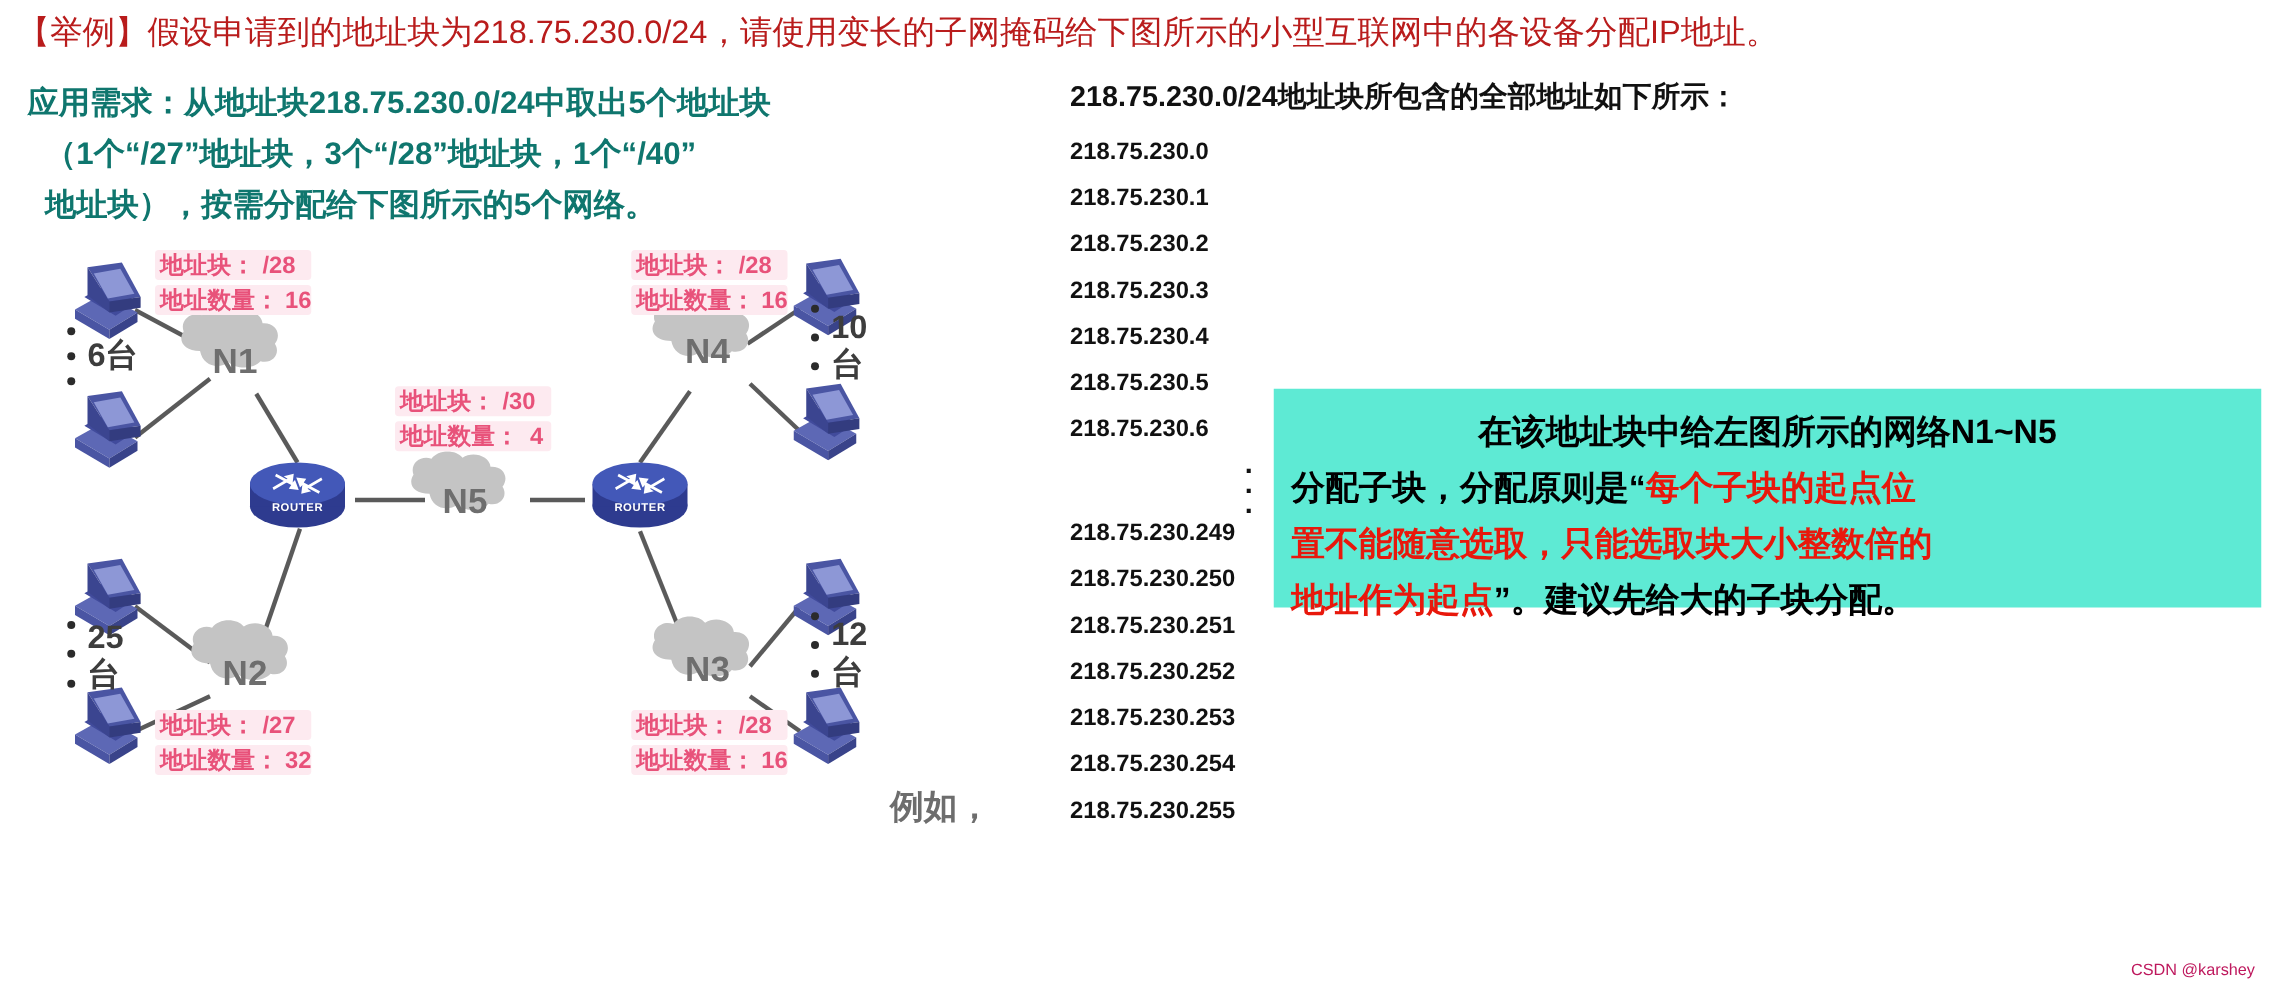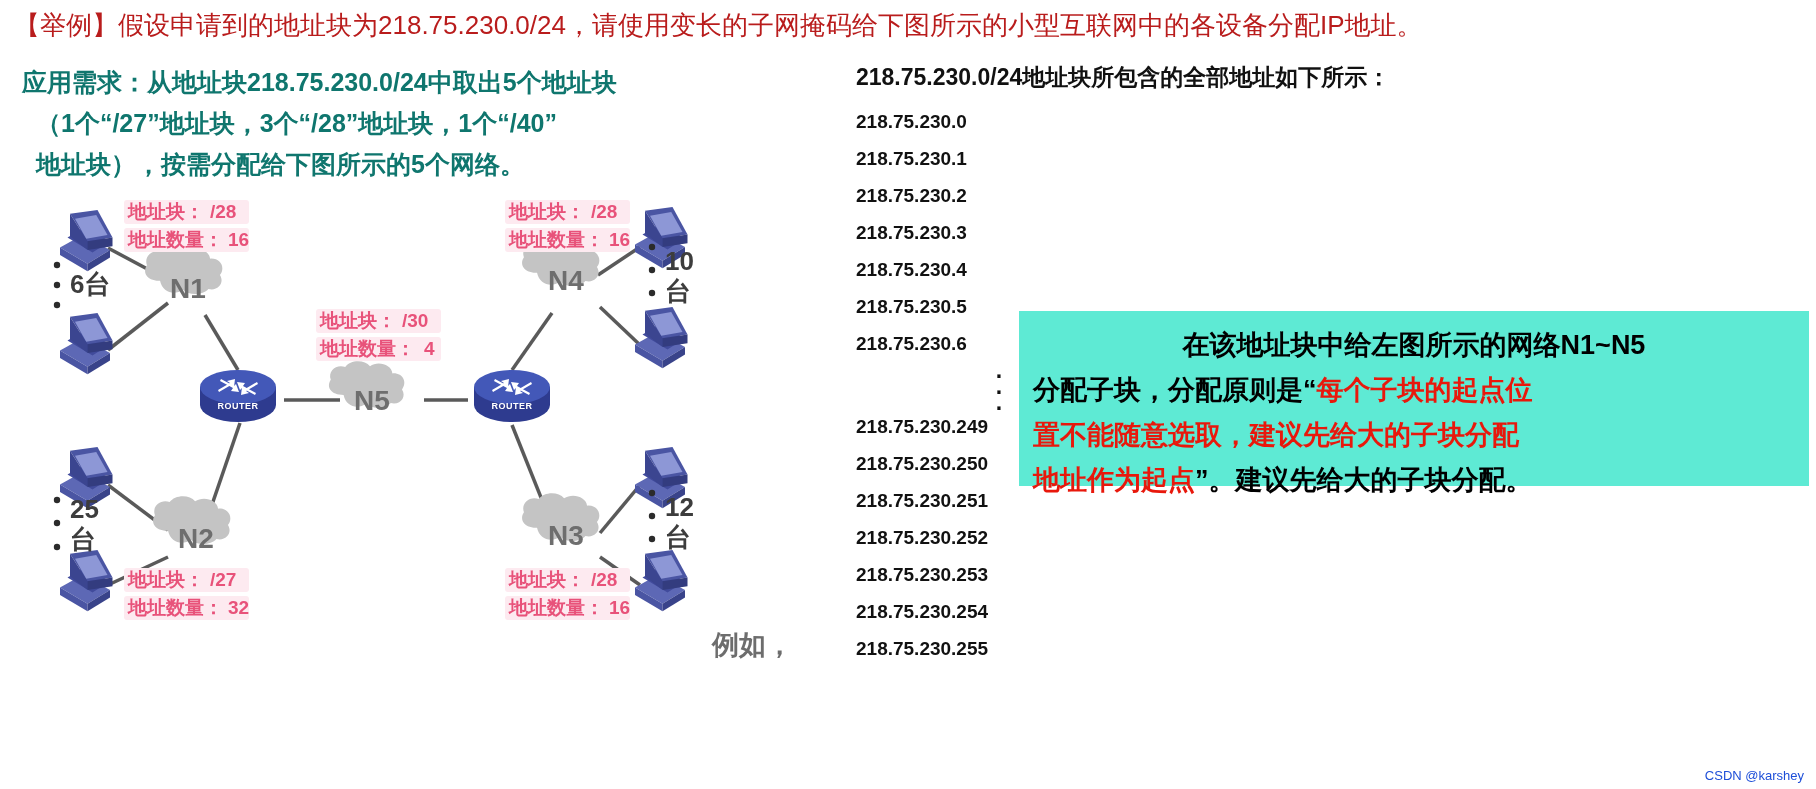--- a/index.html
+++ b/index.html
@@ -66,21 +66,21 @@
 
   
   #example {
     position:absolute; left:712px; top:627px;
     font-size:27px; font-weight:bold; color:#6d6d6d;
   }
 
   
   #watermark {
     position:absolute; right:12px; bottom:6px;
-    font-size:13px; color:#1d4ed8;
+    font-size:13px; color:#be185d;
   }
 
   
   .cloudtxt { font-family:"Liberation Sans",sans-serif; font-weight:bold; font-size:28px; fill:#6e6e6e; }
   .hosttxt  { font-family:"Liberation Sans",sans-serif; font-weight:bold; font-size:26px; fill:#3d3d3d; }
   .rtrtxt   { font-family:"Liberation Sans",sans-serif; font-weight:bold; font-size:9px; fill:#ffffff; letter-spacing:0.5px;}
   .blktxt   { font-family:"Liberation Sans",sans-serif; font-weight:bold; font-size:19px; fill:#E8527A; }
   .blkbg    { fill:#fdeaf0; }
   .dotcol   { fill:#2b2b2b; }
 </style>
@@ -299,21 +299,21 @@
     <div class="ipitem">218.75.230.251</div>
     <div class="ipitem">218.75.230.252</div>
     <div class="ipitem">218.75.230.253</div>
     <div class="ipitem">218.75.230.254</div>
     <div class="ipitem">218.75.230.255</div>
   </div>
 
   <div id="callout">
     <span class="cl l1">在该地址块中给左图所示的网络N1~N5</span>
     <span class="cl"><span>分配子块，分配原则是“</span><span class="red">每个子块的起点位</span></span>
-    <span class="cl red">置不能随意选取，建议先给大的子块分配</span>
+    <span class="cl red">置不能随意选取，只能选取块大小整数倍的</span>
     <span class="cl"><span class="red">地址作为起点</span><span>”。建议先给大的子块分配。</span></span>
   </div>
 
   <div id="example">例如，</div>
 
   <div id="watermark">CSDN @karshey</div>
 
 </div>
 
 </body></html>

